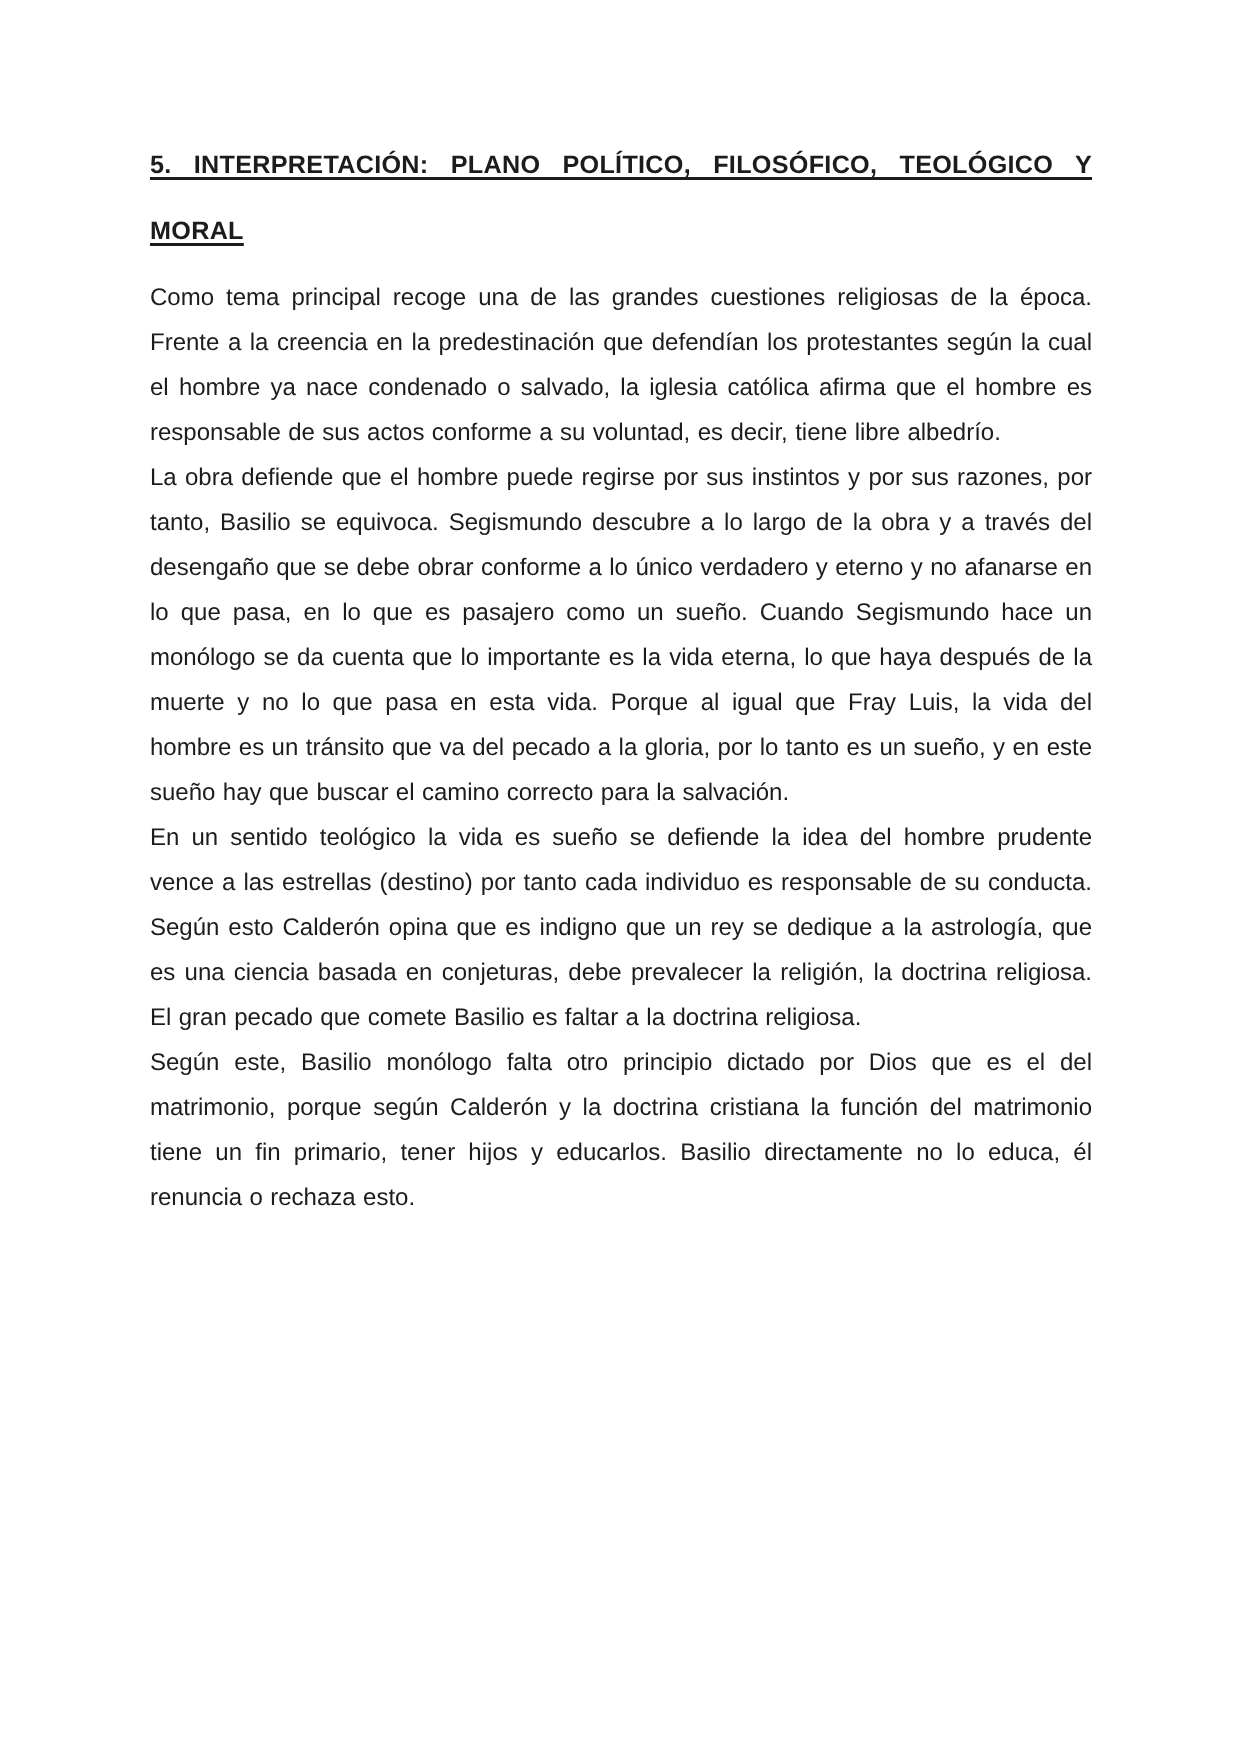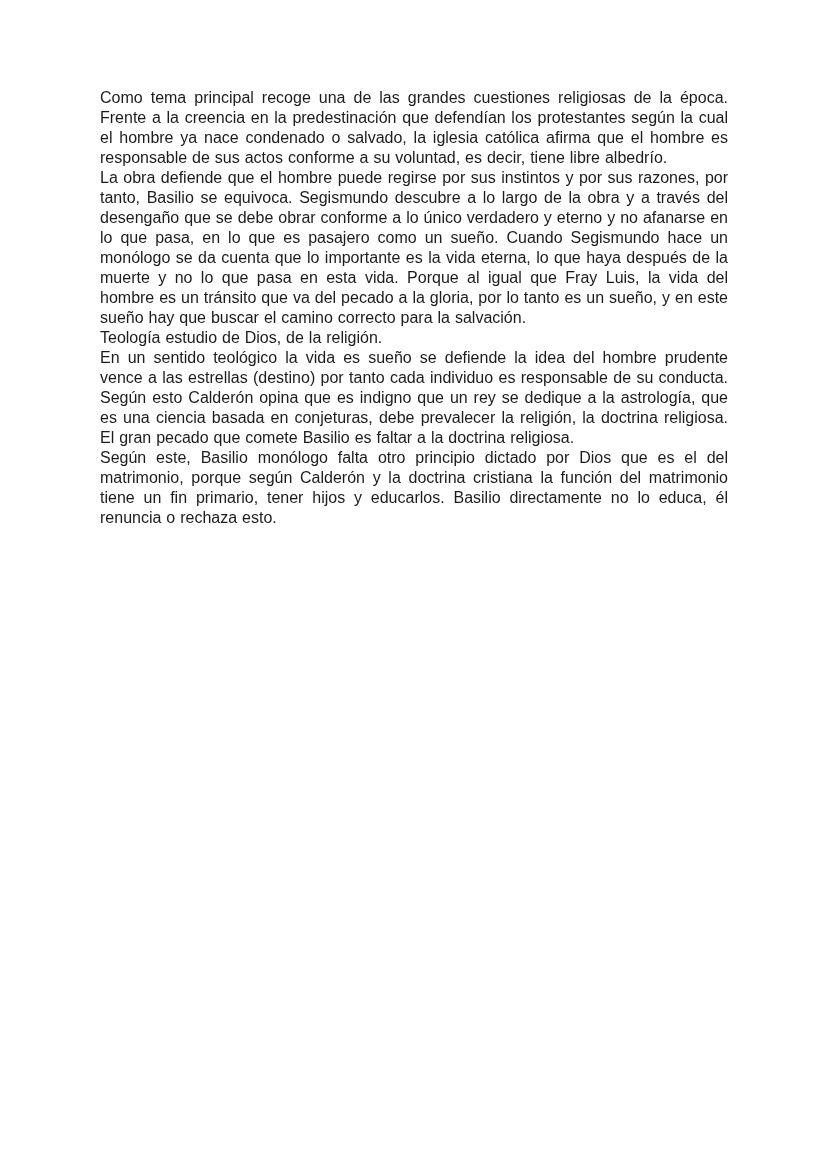--- a/index.html
+++ b/index.html
@@ -49,37 +49,40 @@
     letter-spacing: 0.2px;
   }
   .h2 .h-underline {
     text-decoration: underline;
     text-decoration-thickness: 1.5px;
     text-underline-offset: 3px;
   }
   .body-par {
     margin: 0;
     font-size: 16px;
-    line-height: 20px;
+    line-height: 30px;
     text-align: justify;
     word-spacing: 0.5px;
   }
 </style>
 </head>
 <body>
 
 <div class="page">
   <div class="content">
 
+    <h1 class="h1">
+      <span class="h-line h-just">5. INTERPRETACIÓN: PLANO POLÍTICO, FILOSÓFICO, TEOLÓGICO Y</span>
+      <span class="h-line">MORAL</span>
+    </h1>
 
     <p class="body-par">Como tema principal recoge una de las grandes cuestiones religiosas de la época. Frente a la creencia en la predestinación que defendían los protestantes según la cual el hombre ya nace condenado o salvado, la iglesia católica afirma que el hombre es responsable de sus actos conforme a su voluntad, es decir, tiene libre albedrío.</p>
 
     <p class="body-par">La obra defiende que el hombre puede regirse por sus instintos y por sus razones, por tanto, Basilio se equivoca. Segismundo descubre a lo largo de la obra y a través del desengaño que se debe obrar conforme a lo único verdadero y eterno y no afanarse en lo que pasa, en lo que es pasajero como un sueño. Cuando Segismundo hace un monólogo se da cuenta que lo importante es la vida eterna, lo que haya después de la muerte y no lo que pasa en esta vida. Porque al igual que Fray Luis, la vida del hombre es un tránsito que va del pecado a la gloria, por lo tanto es un sueño, y en este sueño hay que buscar el camino correcto para la salvación.</p>
 
 
-    <p class="body-par">Teología estudio de Dios, de la religión.</p>
 
     <p class="body-par">En un sentido teológico la vida es sueño se defiende la idea del hombre prudente vence a las estrellas (destino) por tanto cada individuo es responsable de su conducta. Según esto Calderón opina que es indigno que un rey se dedique a la astrología, que es una ciencia basada en conjeturas, debe prevalecer la religión, la doctrina religiosa. El gran pecado que comete Basilio es faltar a la doctrina religiosa.</p>
 
     <p class="body-par">Según este, Basilio monólogo falta otro principio dictado por Dios que es el del matrimonio, porque según Calderón y la doctrina cristiana la función del matrimonio tiene un fin primario, tener hijos y educarlos. Basilio directamente no lo educa, él renuncia o rechaza esto.</p>
 
   </div>
 </div>
 
 </body></html>

